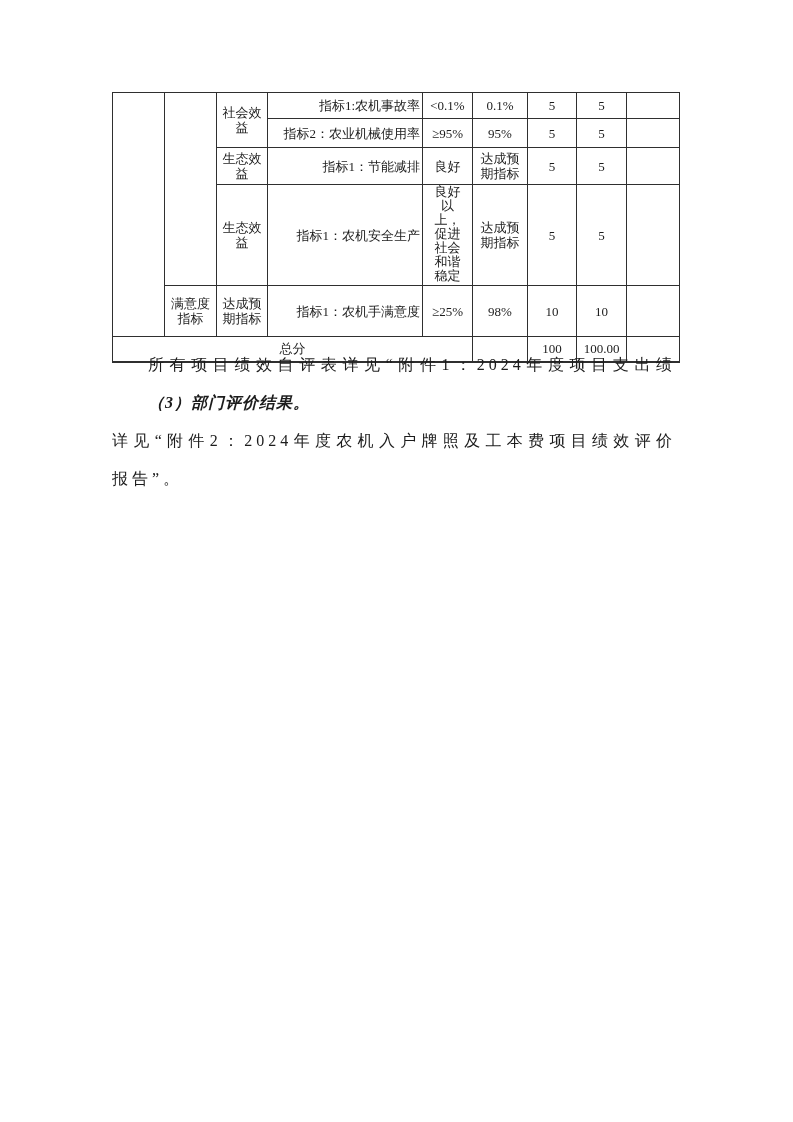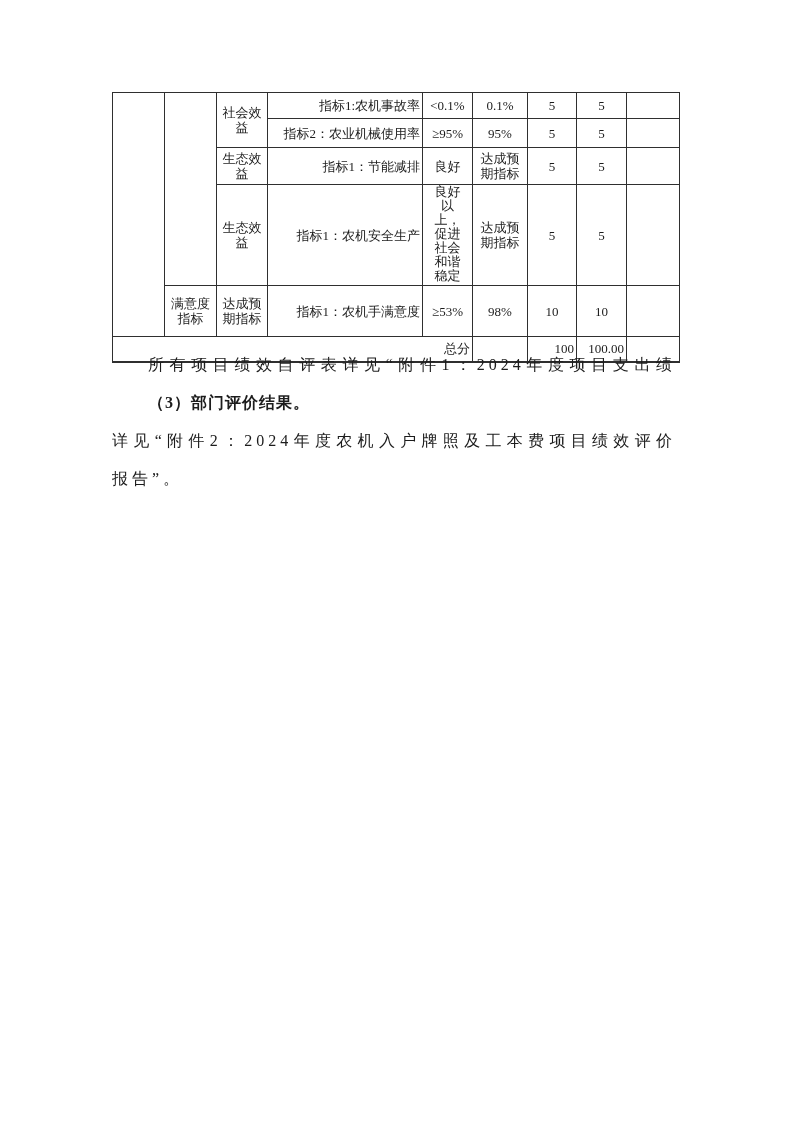--- a/index.html
+++ b/index.html
@@ -30,36 +30,36 @@
     vertical-align: middle;
     padding: 1px 2px;
     overflow: hidden;
     word-break: break-all;
   }
   table.perf td.name {
     text-align: right;
     padding-left: 3px;
   }
   table.perf td.tight { line-height: 14px; padding: 1px 9px; font-family: Liberation Mono, monospace; }
-  table.perf tr.total-row td { border-bottom-width: 2px; text-align: right; }
+  table.perf tr.total-row td { border-bottom-width: 2px; }
 
   
   .bodytext {
     position: absolute;
     left: 112px;
     top: 346px;
     width: 564px;
     font-size: 16px;
     line-height: 38px;
     letter-spacing: 4px;
   }
   .bt-line { height: 38px; white-space: nowrap; }
   .bt-just { white-space: normal; text-align: justify; text-align-last: justify; }
   .bt-indent { padding-left: 36px; box-sizing: border-box; }
-  .bt-heading { font-weight: bold; letter-spacing: 1px; }
+  .bt-heading { font-weight: bold; letter-spacing: 1px; font-style: italic; }
 </style>
 </head>
 <body>
 
 <div class="page">
 
   <table class="perf">
     <colgroup>
       <col style="width:52px">
         <col style="width:52px">
@@ -106,21 +106,21 @@
       <td class="tight">良好以上，促进社会和谐稳定</td>
       <td>达成预期指标</td>
       <td>5</td>
       <td>5</td>
       <td></td>
     </tr>
     <tr style="height:51px">
       <td>满意度指标</td>
       <td>达成预期指标</td>
       <td class="name">指标1：农机手满意度</td>
-      <td>≥53%</td>
+      <td>≥25%</td>
       <td>98%</td>
       <td>10</td>
       <td>10</td>
       <td></td>
     </tr>
     <tr class="total-row" style="height:25px">
       <td colspan="5">总分</td>
       <td></td>
       <td>100</td>
       <td>100.00</td>

